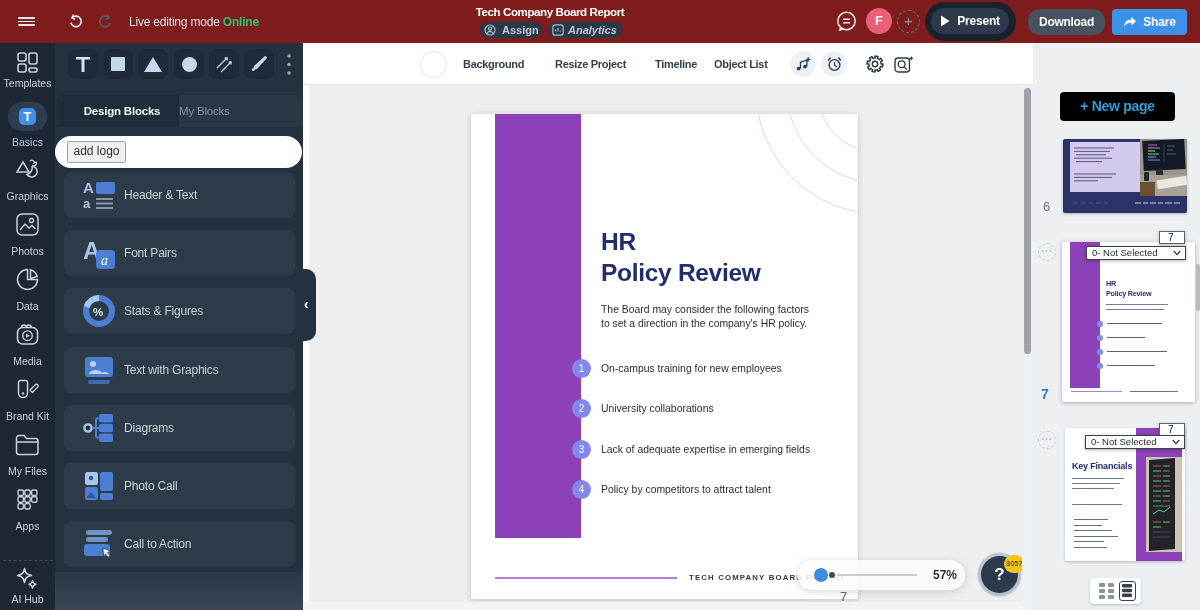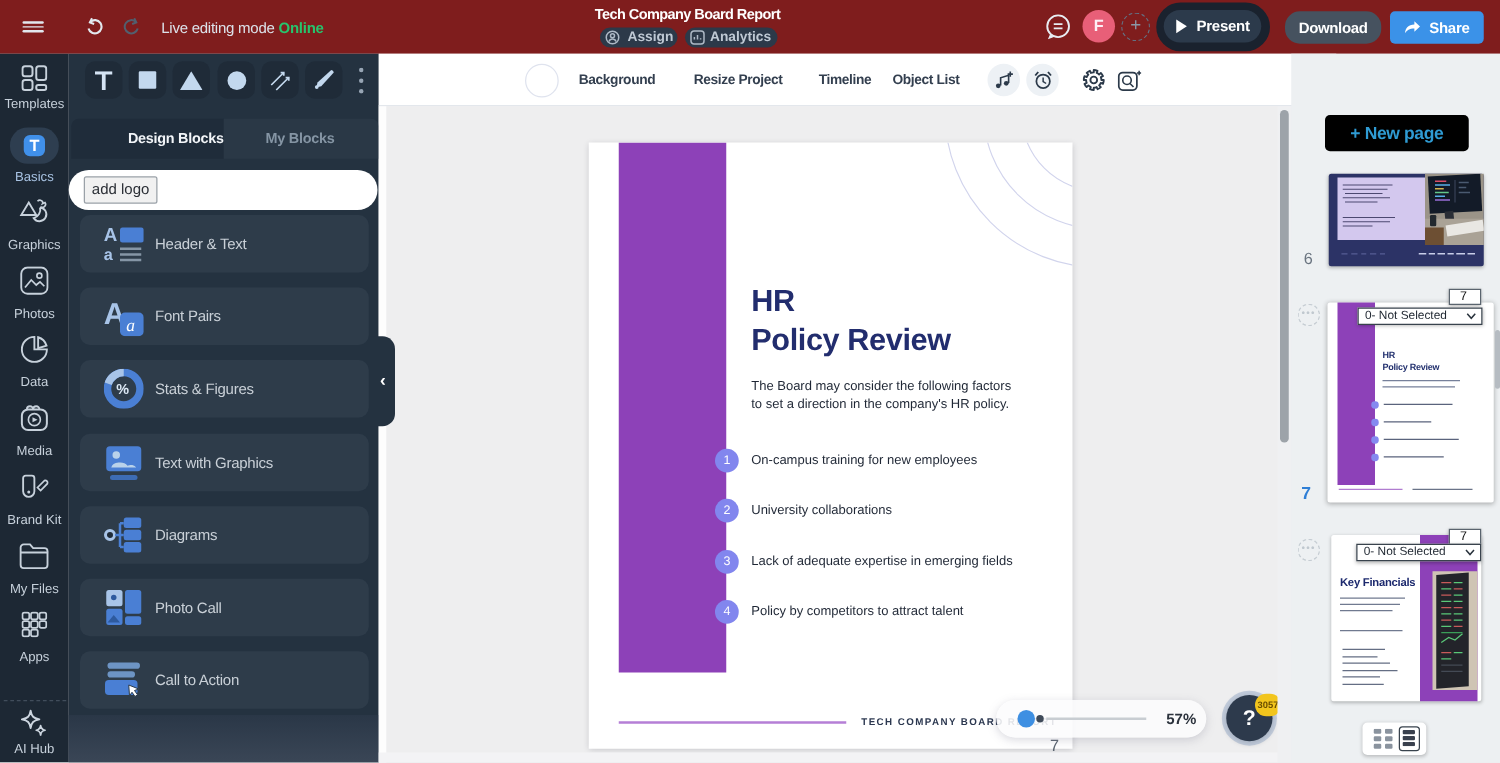--- a/index.html
+++ b/index.html
@@ -26,22 +26,22 @@
 #rail { left:0; top:43px; width:55px; height:567px; background:#1d2834; }
 .rlabel { width:55px; text-align:center; font-size:10.5px; color:#c7d1db; left:0; }
 #basics-pill { left:8px; top:59px; width:39px; height:29px; border-radius:14px; background:#2e3e50; }
 #basics-icon { left:19px; top:65px; width:17px; height:17px; border-radius:5px; background:#4090ea; color:#fff; font-weight:bold; font-size:13px; text-align:center; line-height:17px; }
 #railsep { left:3px; top:517px; width:50px; height:0; border-top:1.3px dashed #414d5b; }
 
 
 #panel { left:55px; top:43px; width:248px; height:567px; background:#243240; }
 .sbtn { top:6px; width:30px; height:30px; border-radius:8px; background:#1f2b38; display:flex; align-items:center; justify-content:center; }
 #tabs { left:0px; top:52px; width:248px; height:32px; }
-#tab1 { left:2px; top:0; width:122px; height:32px; background:#1f2c3a; border-radius:6px 0 0 0; color:#f2f5f8; font-weight:bold; font-size:11.5px; letter-spacing:-0.2px; text-align:right; line-height:32px; padding-left:8px; }
-#tab2 { left:124px; top:0; width:124px; height:32px; background:#2a3846; border-radius:0 6px 0 0; color:#8595a4; font-weight:bold; font-size:11.5px; letter-spacing:-0.2px; text-align:center; line-height:32px; padding-right:2px; }
+#tab1 { left:2px; top:0; width:122px; height:32px; background:#1f2c3a; border-radius:6px 0 0 0; color:#f2f5f8; font-weight:bold; font-size:11.5px; letter-spacing:-0.2px; text-align:center; line-height:32px; padding-left:8px; }
+#tab2 { left:124px; top:0; width:124px; height:32px; background:#2a3846; border-radius:0 6px 0 0; color:#8595a4; font-weight:normal; font-size:11.5px; letter-spacing:-0.2px; text-align:left; line-height:32px; padding-right:2px; }
 #addlogo-pill { left:0px; top:93px; width:247px; height:32px; border-radius:16px; background:#fff; }
 #addlogo-box { left:12px; top:5px; width:59px; height:22px; background:#f1f1f1; border:1.5px solid #9aa1a8; border-radius:2px; color:#2b2f36; font-size:12px; text-align:center; line-height:19px; }
 .prow { left:9px; width:231px; height:46px; border-radius:8px; background:#2e3c4a; color:#c9d0d7; font-size:12px; letter-spacing:-0.2px; }
 .prow span { position:absolute; left:60px; top:50%; transform:translateY(-50%); }
 .picon { position:absolute; left:19px; top:50%; transform:translateY(-50%); width:32px; height:32px; }
 
 
 #ctoolbar { left:303px; top:43px; width:766px; height:42px; background:#fff; border-bottom:1px solid #e3e7ec; }
 .titem { top:0; height:42px; line-height:42px; position:absolute; font-size:11px; color:#333f4f; font-weight:bold; letter-spacing:-0.3px; }
 #tcircle { left:117px; top:8px; width:27px; height:27px; border-radius:50%; border:1px solid #dfe3ee; }
@@ -115,21 +115,21 @@
         <circle cx="6" cy="4.6" r="1.6" fill="none" stroke="#aeb9c6" stroke-width="1.2"></circle>
         <path d="M3.2 9.2 a3 3 0 0 1 5.6 0" fill="none" stroke="#aeb9c6" stroke-width="1.2"></path>
       </svg>
     <span style="margin-left:6px;">Assign</span>
   </div>
   <div class="abs tpill" style="left:548px; width:74px; padding-left:4px;">
     <svg width="12" height="12" viewBox="0 0 12 12">
         <rect x="0.8" y="0.8" width="10.4" height="10.4" rx="2.4" fill="none" stroke="#aeb9c6" stroke-width="1.2"></rect>
         <path d="M3.5 7.5 v-2 M6 7.5 v-3.6 M8.5 7.5 v-1" stroke="#aeb9c6" stroke-width="1.2"></path>
       </svg>
-    <span style="margin-left:4px;">Analytics</span>
+    <span style="margin-left:4px;font-style:italic;">Analytics</span>
   </div>
   <svg class="abs" style="left:836px;top:11px" width="21" height="21" viewBox="0 0 21 21">
       <circle cx="10.5" cy="10" r="8.7" fill="none" stroke="#e8edf2" stroke-width="1.5"></circle>
       <path d="M4.5 16.5 L3.2 19.6 L7.5 18" fill="#e8edf2" stroke="#e8edf2" stroke-width="1"></path>
       <path d="M7 8.3 h7 M7 11.7 h7" stroke="#e8edf2" stroke-width="1.5"></path>
     </svg>
   <div class="abs" id="avatar">F</div>
   <div class="abs" id="plusc">+</div>
   <div class="abs" id="presring"></div>
   <div class="abs" id="presbtn"><svg width="10" height="12" viewBox="0 0 10 12">

